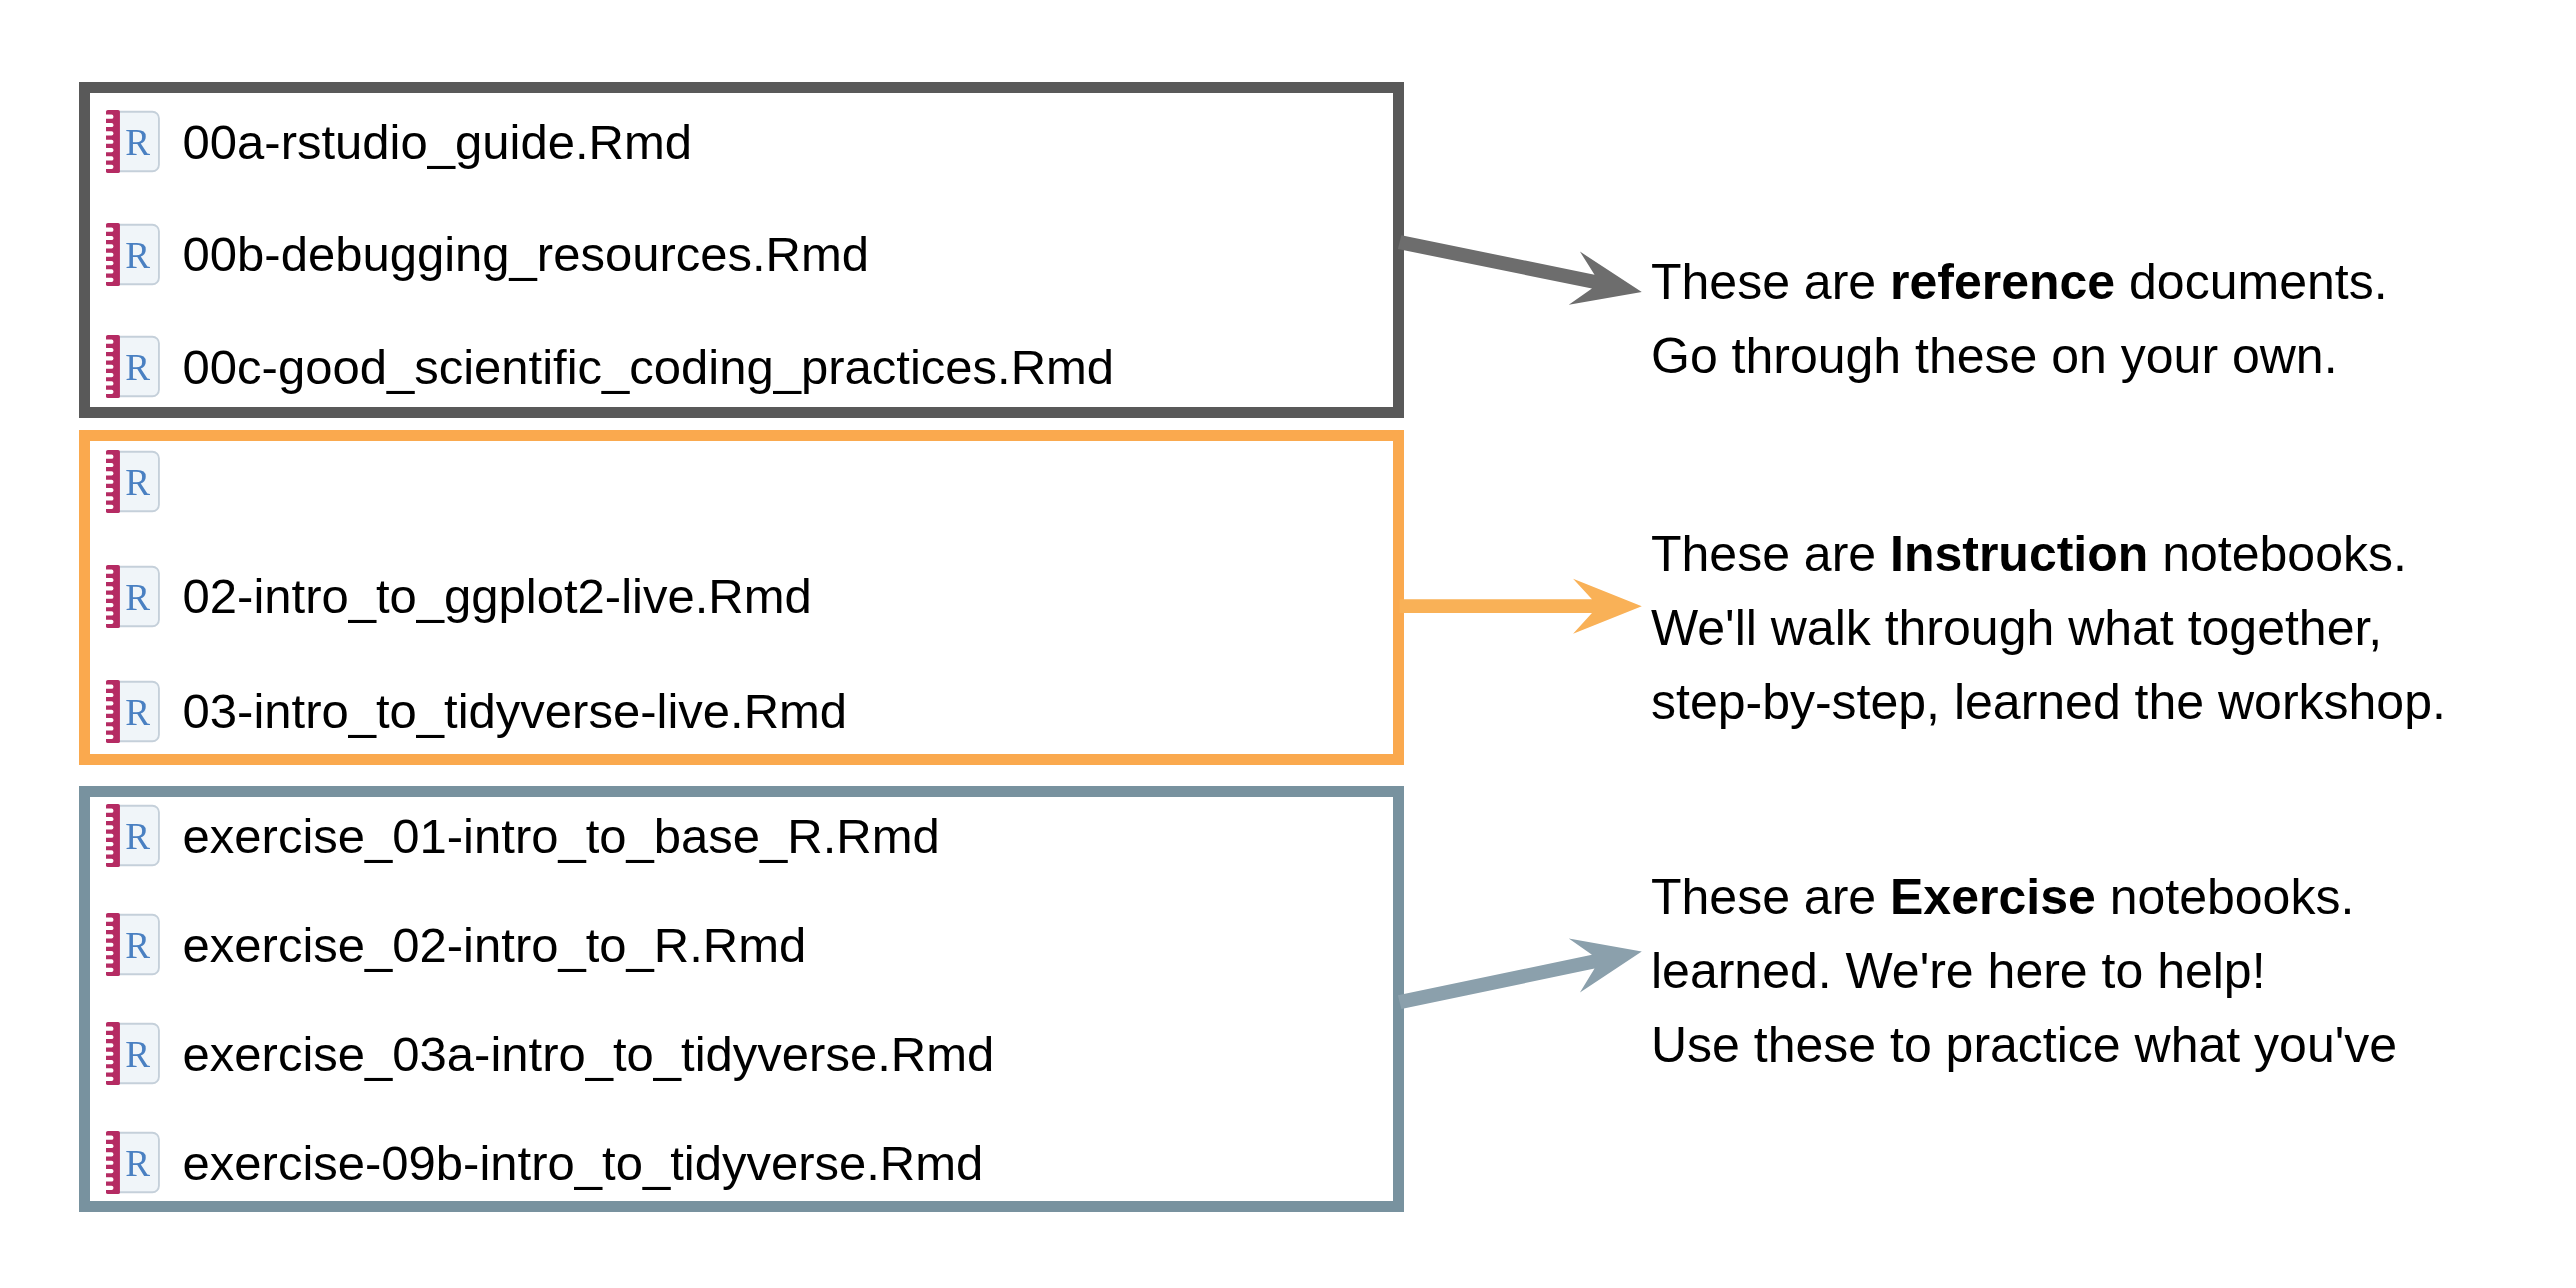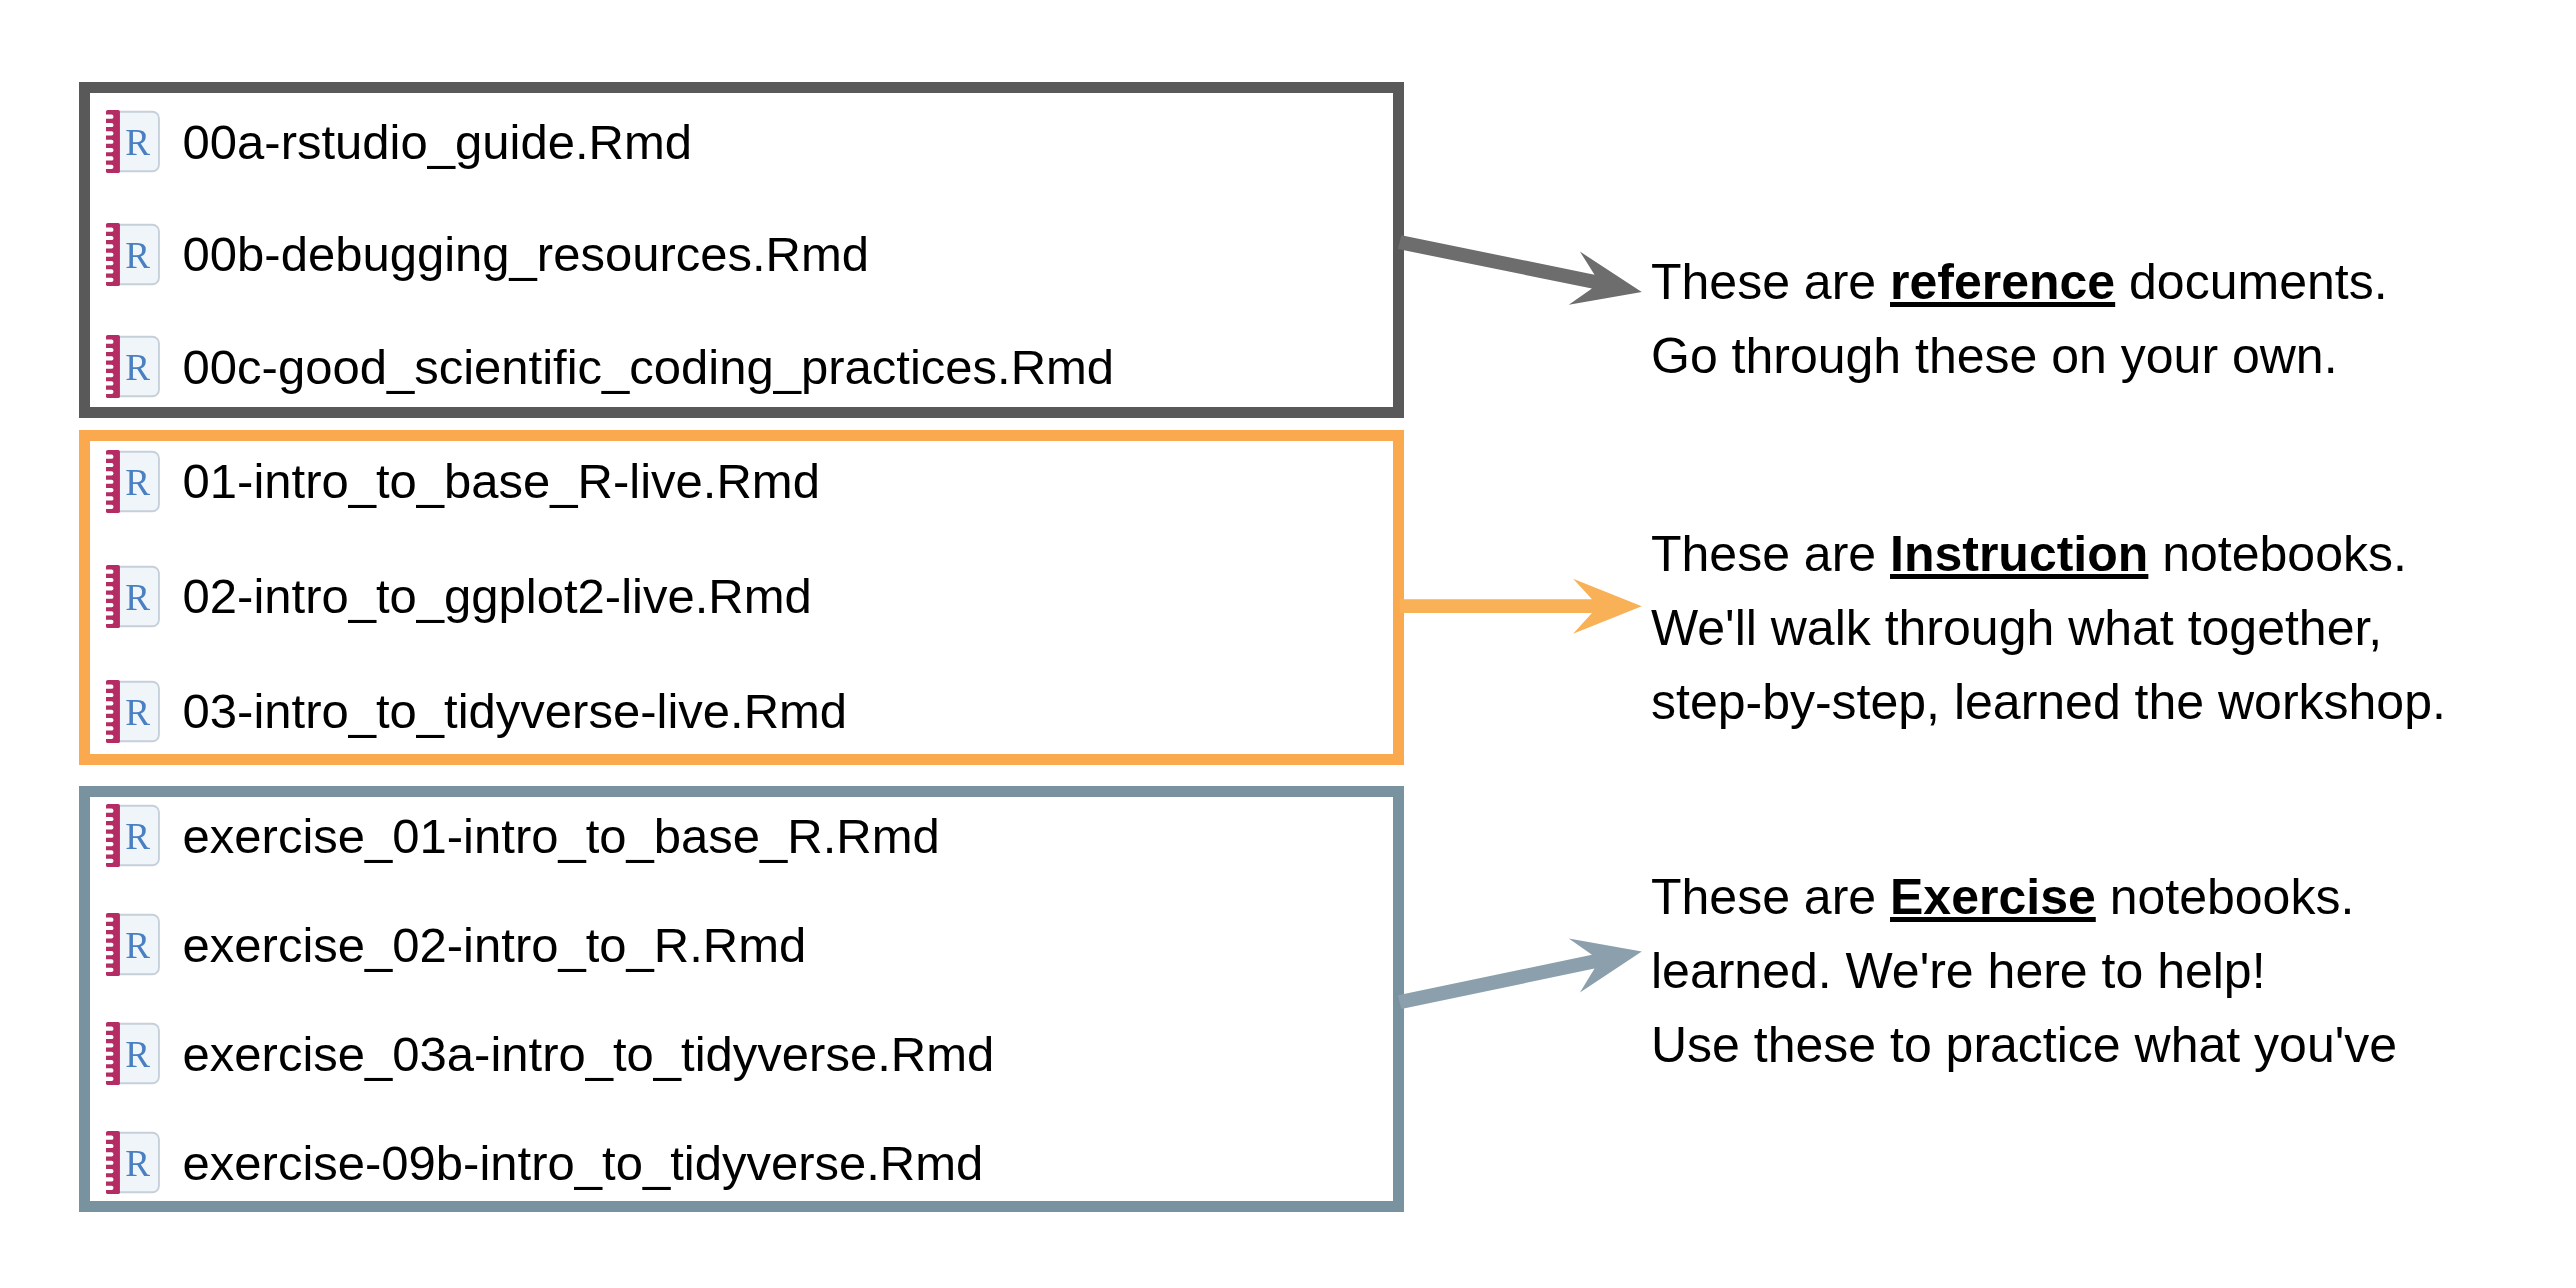--- a/index.html
+++ b/index.html
@@ -61,21 +61,21 @@
     position: absolute;
     left: 1651px;
     font-size: 50px;
     line-height: 74px;
     color: #000000;
     white-space: nowrap;
   }
   .ann-reference   { top: 245px; }
   .ann-instruction { top: 517px; }
   .ann-exercise    { top: 860px; }
-  .annotation b { font-weight: 700; text-decoration: underline; }
+  .annotation b { font-weight: 700; }
 </style>
 </head>
 <body>
 
 <div class="canvas">
 
   <div class="filebox box-reference" style="border-color: rgb(89, 89, 89);">
     <div class="filerow">
       <svg class="rmd-icon" viewBox="0 0 64 70">
         <rect x="10" y="3" width="51" height="64" rx="7" fill="#f0f5f9" stroke="#c5d0da" stroke-width="2"></rect>
@@ -138,21 +138,20 @@
           <rect x="2" y="6" width="10" height="4.5" rx="2"></rect>
             <rect x="2" y="15" width="10" height="4.5" rx="2"></rect>
           <rect x="2" y="24" width="10" height="4.5" rx="2"></rect>
             <rect x="2" y="33" width="10" height="4.5" rx="2"></rect>
           <rect x="2" y="42" width="10" height="4.5" rx="2"></rect>
             <rect x="2" y="51" width="10" height="4.5" rx="2"></rect>
           <rect x="2" y="60" width="10" height="4.5" rx="2"></rect>
         </g>
         <text x="38" y="49" font-size="40" fill="#4a80c2" text-anchor="middle" font-family="Liberation Serif, serif">R</text>
       </svg>
-      <span class="filename">01-intro_to_base_R-live.Rmd</span>
     </div>
     <div class="filerow">
       <svg class="rmd-icon" viewBox="0 0 64 70">
         <rect x="10" y="3" width="51" height="64" rx="7" fill="#f0f5f9" stroke="#c5d0da" stroke-width="2"></rect>
         <rect x="4" y="1" width="15" height="68" rx="2" fill="#b52b63"></rect>
         <g fill="#ffffff">
           <rect x="2" y="6" width="10" height="4.5" rx="2"></rect>
             <rect x="2" y="15" width="10" height="4.5" rx="2"></rect>
           <rect x="2" y="24" width="10" height="4.5" rx="2"></rect>
             <rect x="2" y="33" width="10" height="4.5" rx="2"></rect>

